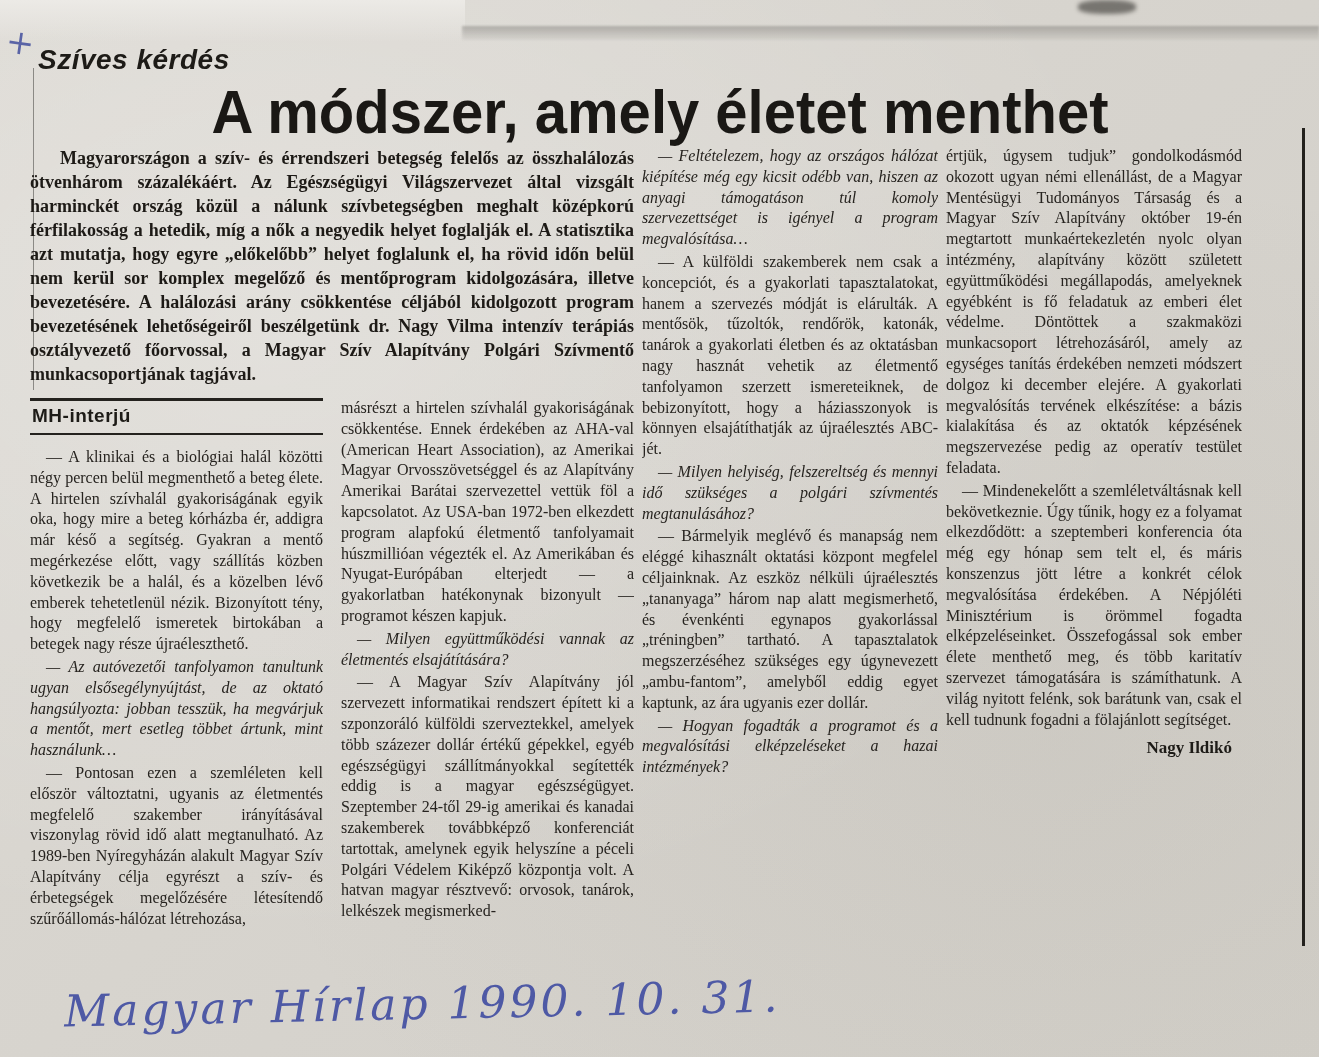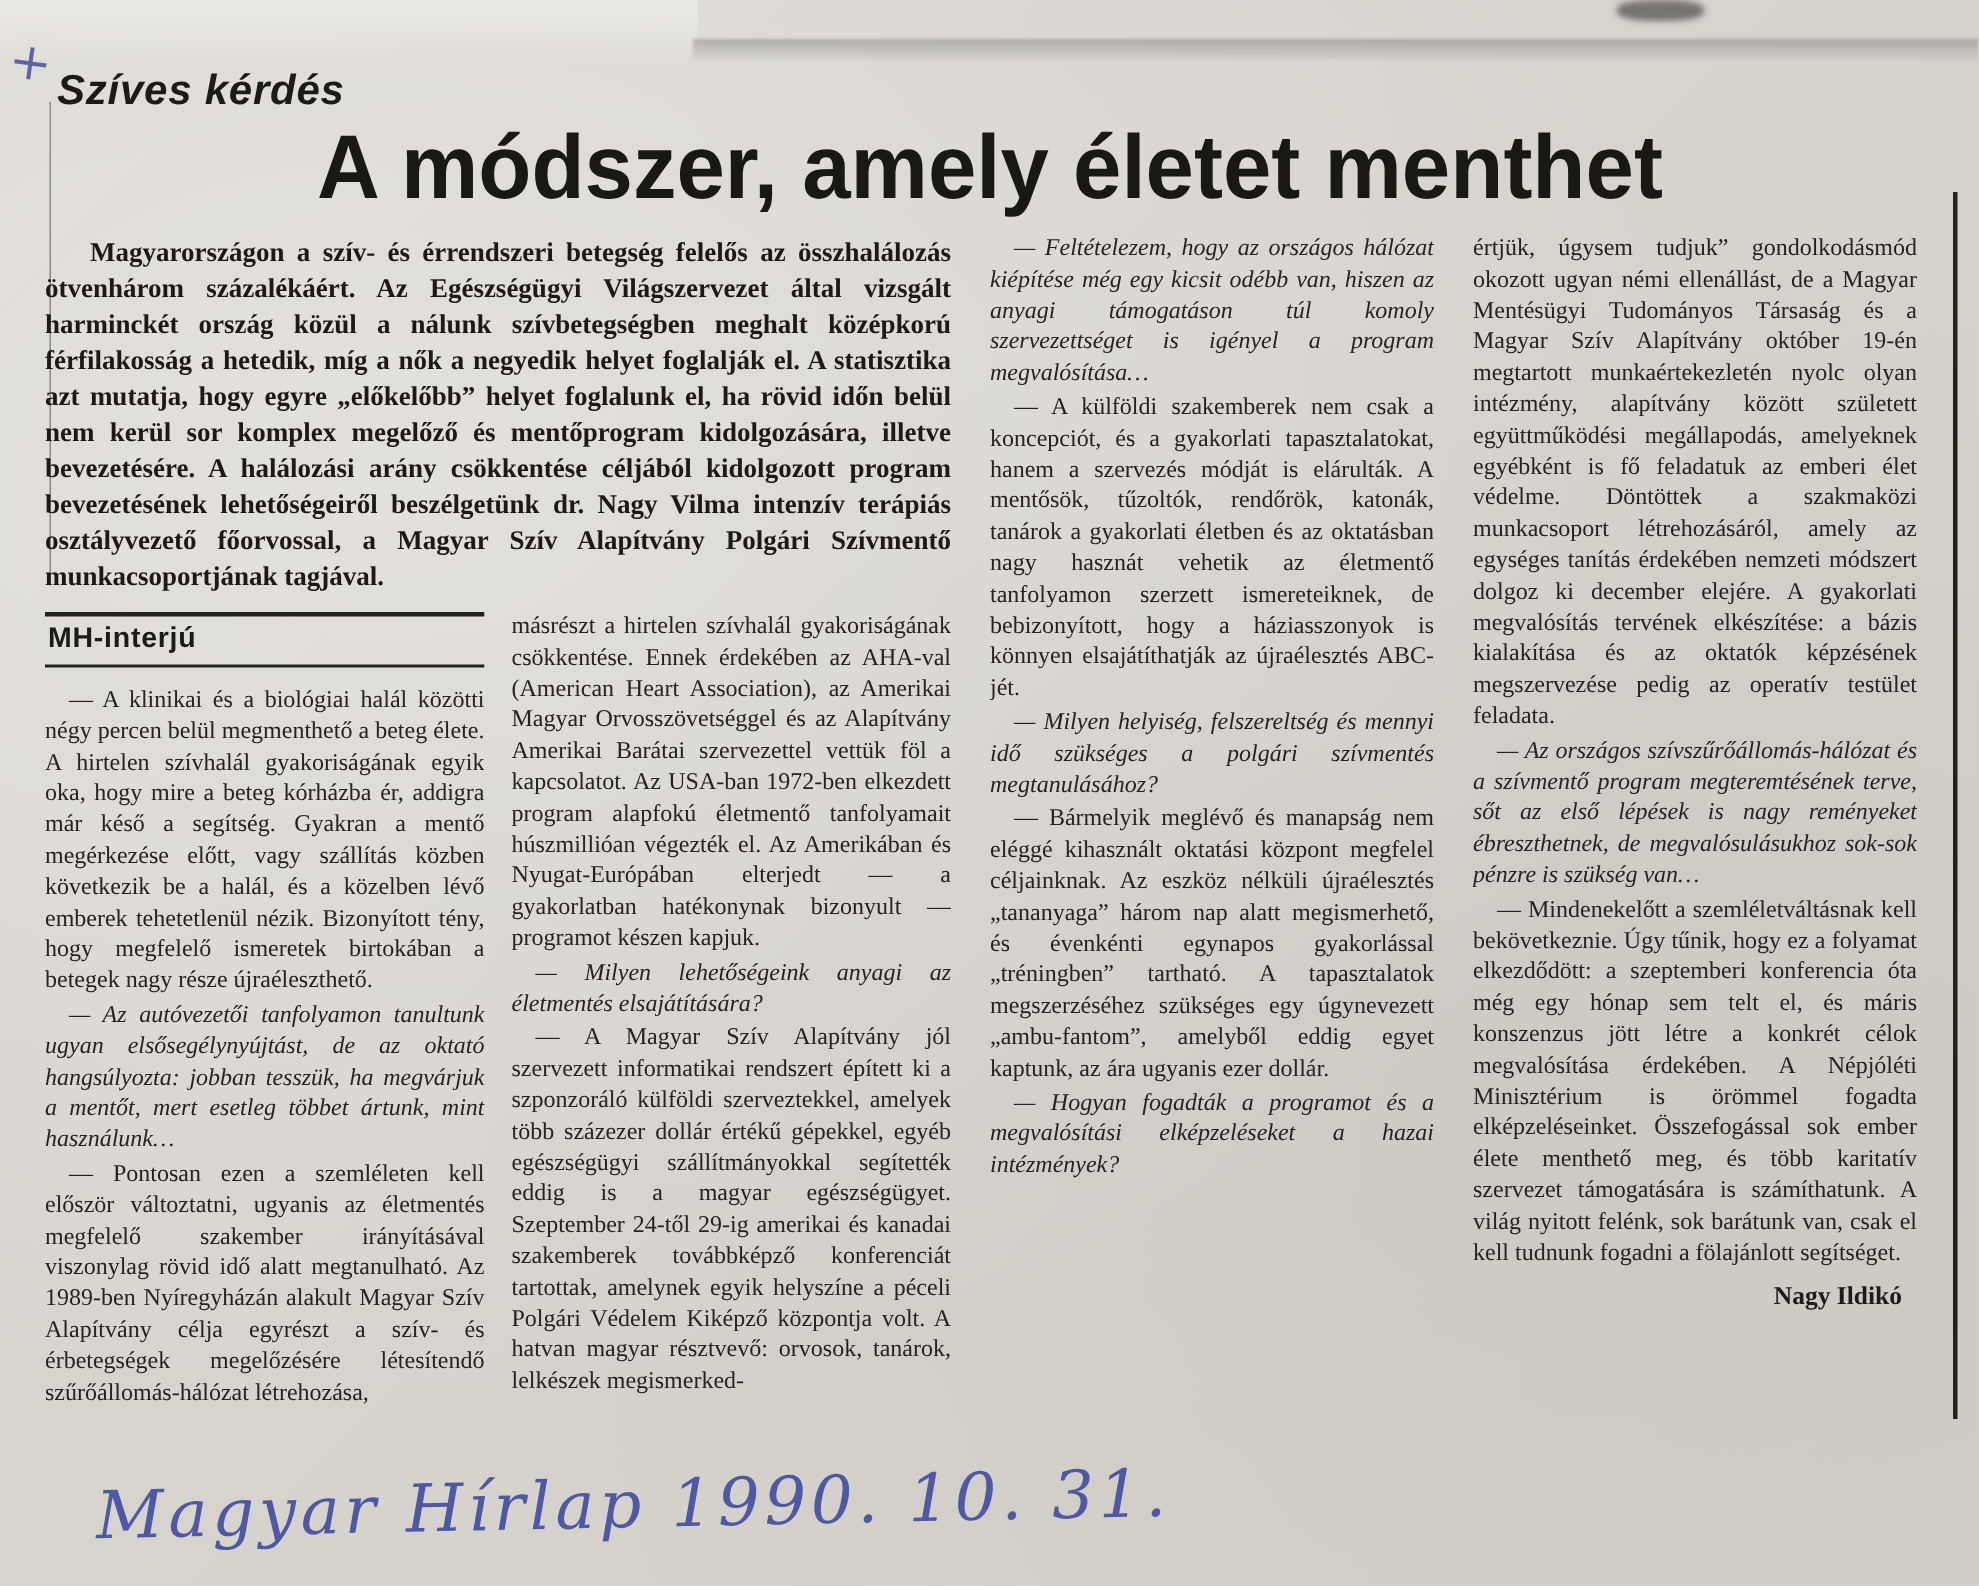--- a/index.html
+++ b/index.html
@@ -62,23 +62,23 @@
     text-align: center;
     font-family: "Liberation Sans", sans-serif;
     font-weight: bold;
     font-size: 58px; letter-spacing: 0px;
     color: #1a1815;
     transform: scaleY(1.04);
     white-space: nowrap;
   }
   
   .article {
-    position: absolute; left: 30px; top: 156px;
+    position: absolute; left: 30px; top: 146px;
     width: 1262px; height: 842px;
-    display: flex; gap: 26px;
+    display: flex; gap: 8px;
     overflow: hidden;
   }
   .left-group { width: 604px; flex: 0 0 604px; }
   .lead {
     font-weight: bold;
     font-size: 18px; line-height: 24px;
     text-align: justify;
     text-indent: 30px;
     color: #1d1a16;
     margin: 0 0 12px 0;
@@ -154,41 +154,40 @@
           </div>
           <div>
               <p class="para">— A klinikai és a biológiai halál közötti négy percen belül megmenthető a beteg élete. A hirtelen szívhalál gyakoriságának egyik oka, hogy mire a beteg kórházba ér, addigra már késő a segítség. Gyakran a mentő megérkezése előtt, vagy szállítás közben következik be a halál, és a közelben lévő emberek tehetetlenül nézik. Bizonyított tény, hogy megfelelő ismeretek birtokában a betegek nagy része újraéleszthető.</p>
               <p class="para italic">— Az autóvezetői tanfolyamon tanultunk ugyan elsősegélynyújtást, de az oktató hangsúlyozta: jobban tesszük, ha megvárjuk a mentőt, mert esetleg többet ártunk, mint használunk…</p>
               <p class="para">— Pontosan ezen a szemléleten kell először változtatni, ugyanis az életmentés megfelelő szakember irányításával viszonylag rövid idő alatt megtanulható. Az 1989-ben Nyíregyházán alakult Magyar Szív Alapítvány célja egyrészt a szív- és érbetegségek megelőzésére létesítendő szűrőállomás-hálózat létrehozása,</p>
             </div>
         </div>
         <div class="col">
           <div>
               <p class="para noindent">másrészt a hirtelen szívhalál gyakoriságának csökkentése. Ennek érdekében az AHA-val (American Heart Association), az Amerikai Magyar Orvosszövetséggel és az Alapítvány Amerikai Barátai szervezettel vettük föl a kapcsolatot. Az USA-ban 1972-ben elkezdett program alapfokú életmentő tanfolyamait húszmillióan végezték el. Az Amerikában és Nyugat-Európában elterjedt — a gyakorlatban hatékonynak bizonyult — programot készen kapjuk.</p>
-              <p class="para italic">— Milyen lehetőségeink anyagi az életmentés elsajátítására?</p>
+              <p class="para italic">— Milyen együttműködési vannak az életmentés elsajátítására?</p>
               <p class="para">— A Magyar Szív Alapítvány jól szervezett informatikai rendszert épített ki a szponzoráló külföldi szerveztekkel, amelyek több százezer dollár értékű gépekkel, egyéb egészségügyi szállítmányokkal segítették eddig is a magyar egészségügyet. Szeptember 24-től 29-ig amerikai és kanadai szakemberek továbbképző konferenciát tartottak, amelynek egyik helyszíne a péceli Polgári Védelem Kiképző központja volt. A hatvan magyar résztvevő: orvosok, tanárok, lelkészek megismerked-</p>
             </div>
         </div>
       </div>
     </div>
 
     <div class="col-narrow">
       <div>
           <p class="para italic">— Feltételezem, hogy az országos hálózat kiépítése még egy kicsit odébb van, hiszen az anyagi támogatáson túl komoly szervezettséget is igényel a program megvalósítása…</p>
           <p class="para">— A külföldi szakemberek nem csak a koncepciót, és a gyakorlati tapasztalatokat, hanem a szervezés módját is elárulták. A mentősök, tűzoltók, rendőrök, katonák, tanárok a gyakorlati életben és az oktatásban nagy hasznát vehetik az életmentő tanfolyamon szerzett ismereteiknek, de bebizonyított, hogy a háziasszonyok is könnyen elsajátíthatják az újraélesztés ABC-jét.</p>
           <p class="para italic">— Milyen helyiség, felszereltség és mennyi idő szükséges a polgári szívmentés megtanulásához?</p>
           <p class="para">— Bármelyik meglévő és manapság nem eléggé kihasznált oktatási központ megfelel céljainknak. Az eszköz nélküli újraélesztés „tananyaga” három nap alatt megismerhető, és évenkénti egynapos gyakorlással „tréningben” tartható. A tapasztalatok megszerzéséhez szükséges egy úgynevezett „ambu-fantom”, amelyből eddig egyet kaptunk, az ára ugyanis ezer dollár.</p>
           <p class="para italic">— Hogyan fogadták a programot és a megvalósítási elképzeléseket a hazai intézmények?</p>
         </div>
     </div>
 
     <div class="col-narrow">
       <div>
           <p class="para noindent">értjük, úgysem tudjuk” gondolkodásmód okozott ugyan némi ellenállást, de a Magyar Mentésügyi Tudományos Társaság és a Magyar Szív Alapítvány október 19-én megtartott munkaértekezletén nyolc olyan intézmény, alapítvány között született együttműködési megállapodás, amelyeknek egyébként is fő feladatuk az emberi élet védelme. Döntöttek a szakmaközi munkacsoport létrehozásáról, amely az egységes tanítás érdekében nemzeti módszert dolgoz ki december elejére. A gyakorlati megvalósítás tervének elkészítése: a bázis kialakítása és az oktatók képzésének megszervezése pedig az operatív testület feladata.</p>
-          <p class="para italic">— Az országos szívszűrőállomás-hálózat és a szívmentő program megteremtésének terve, sőt az első lépések is nagy reményeket ébreszthetnek, de megvalósulásukhoz sok-sok pénzre is szükség van…</p>
           <p class="para">— Mindenekelőtt a szemléletváltásnak kell bekövetkeznie. Úgy tűnik, hogy ez a folyamat elkezdődött: a szeptemberi konferencia óta még egy hónap sem telt el, és máris konszenzus jött létre a konkrét célok megvalósítása érdekében. A Népjóléti Minisztérium is örömmel fogadta elképzeléseinket. Összefogással sok ember élete menthető meg, és több karitatív szervezet támogatására is számíthatunk. A világ nyitott felénk, sok barátunk van, csak el kell tudnunk fogadni a fölajánlott segítséget.</p>
         </div>
       <div class="byline">Nagy Ildikó</div>
     </div>
 
   </div>
 
   <div class="handwriting">Magyar Hírlap  1990. 10. 31.</div>
 
 </div>

